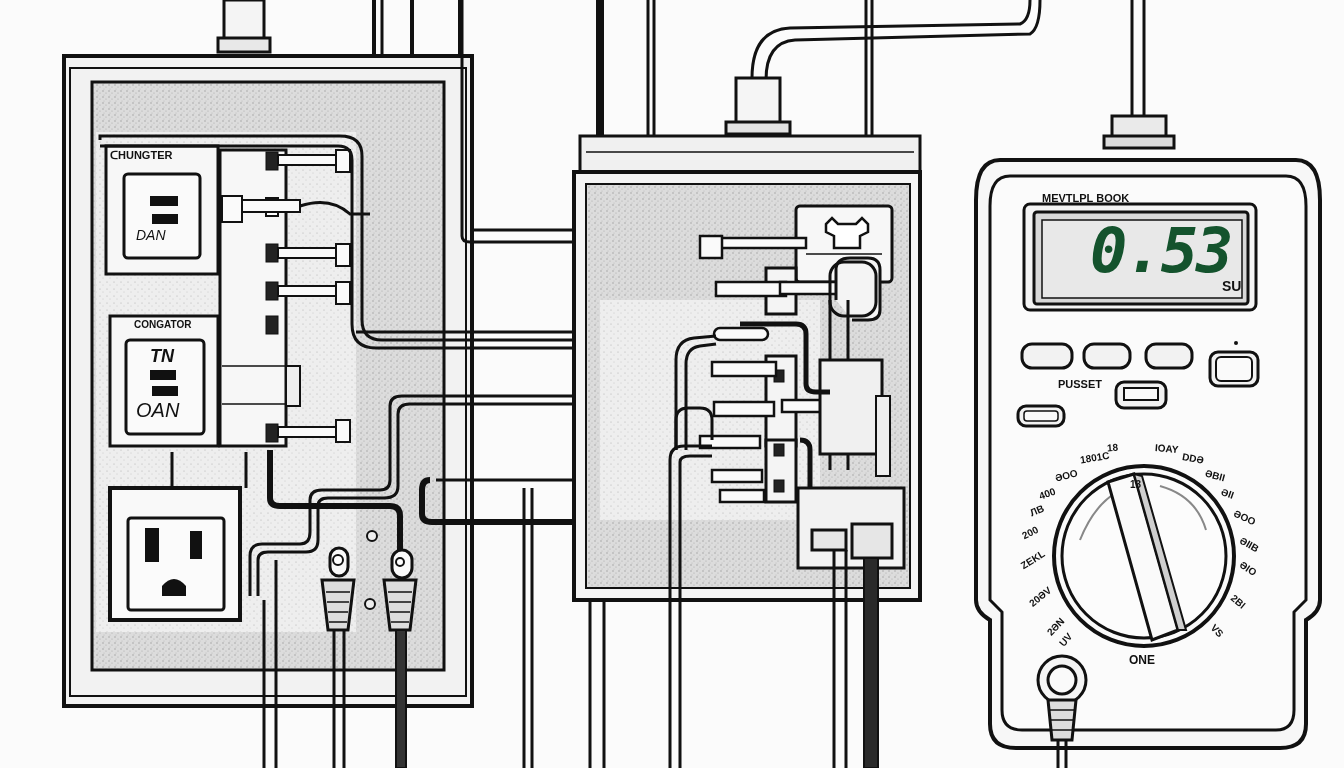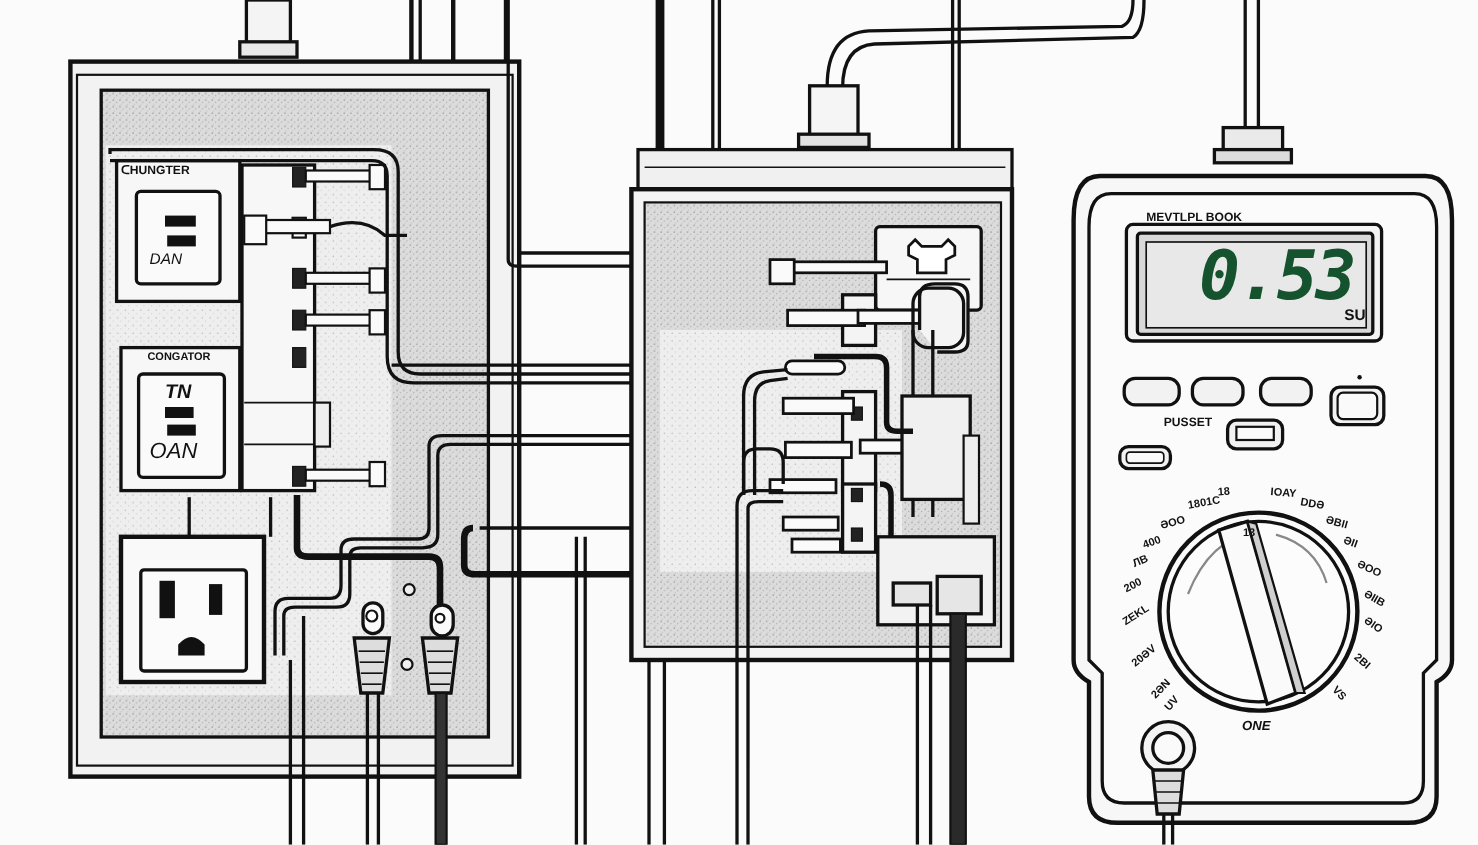--- a/index.html
+++ b/index.html
@@ -321,21 +321,21 @@
 <div class="label" style="left:136px;top:228px;font-size:14px;font-style:italic;font-weight:normal;">DAN</div>
 
 <div class="label" style="left:134px;top:320px;font-size:10px;">CONGATOR</div>
 <div class="label" style="left:150px;top:347px;font-size:18px;font-style:italic;font-weight:bold;">TN</div>
 <div class="label" style="left:136px;top:400px;font-size:20px;font-style:italic;font-weight:normal;">OAN</div>
 
 <div class="label" style="left:1042px;top:193px;font-size:11px;text-align:center;">MEVTLPL BOOK</div>
 <div class="lcd-text" style="left:1090px;top:220px;font-size:62px;letter-spacing:-2px;">0.53</div>
 <div class="label" style="left:1222px;top:279px;font-size:14px;">SU</div>
 <div class="label" style="left:1018px;top:379px;font-size:11px;padding-left:40px;">PUSSET</div>
-<div class="label" style="left:1129px;top:654px;font-size:12px;font-style:italic;">ONE</div>
+<div class="label" style="left:1129px;top:654px;font-size:12px;">ONE</div>
 
 <div id="dial-marks">
     <div class="dial-mark" style="left: 1045.74px; top: 621.707px; transform: rotate(-45.5deg);">2ƏN</div>
     <div class="dial-mark" style="left: 1028.01px; top: 592.207px; transform: rotate(-39.2deg);">20ƏV</div>
     <div class="dial-mark" style="left: 1020.07px; top: 554.839px; transform: rotate(-32.2deg);">ZEKL</div>
     <div class="dial-mark" style="left: 1022.4px; top: 528.13px; transform: rotate(-27.3deg);">200</div>
     <div class="dial-mark" style="left: 1029.51px; top: 506.259px; transform: rotate(-23.1deg);">ЛB</div>
     <div class="dial-mark" style="left: 1038.81px; top: 489.489px; transform: rotate(-19.6deg);">400</div>
     <div class="dial-mark" style="left: 1054.98px; top: 470.551px; transform: rotate(-15.05deg);">ƏOO</div>
     <div class="dial-mark" style="left: 1080.06px; top: 452.989px; transform: rotate(-9.45deg);">1801C</div>

